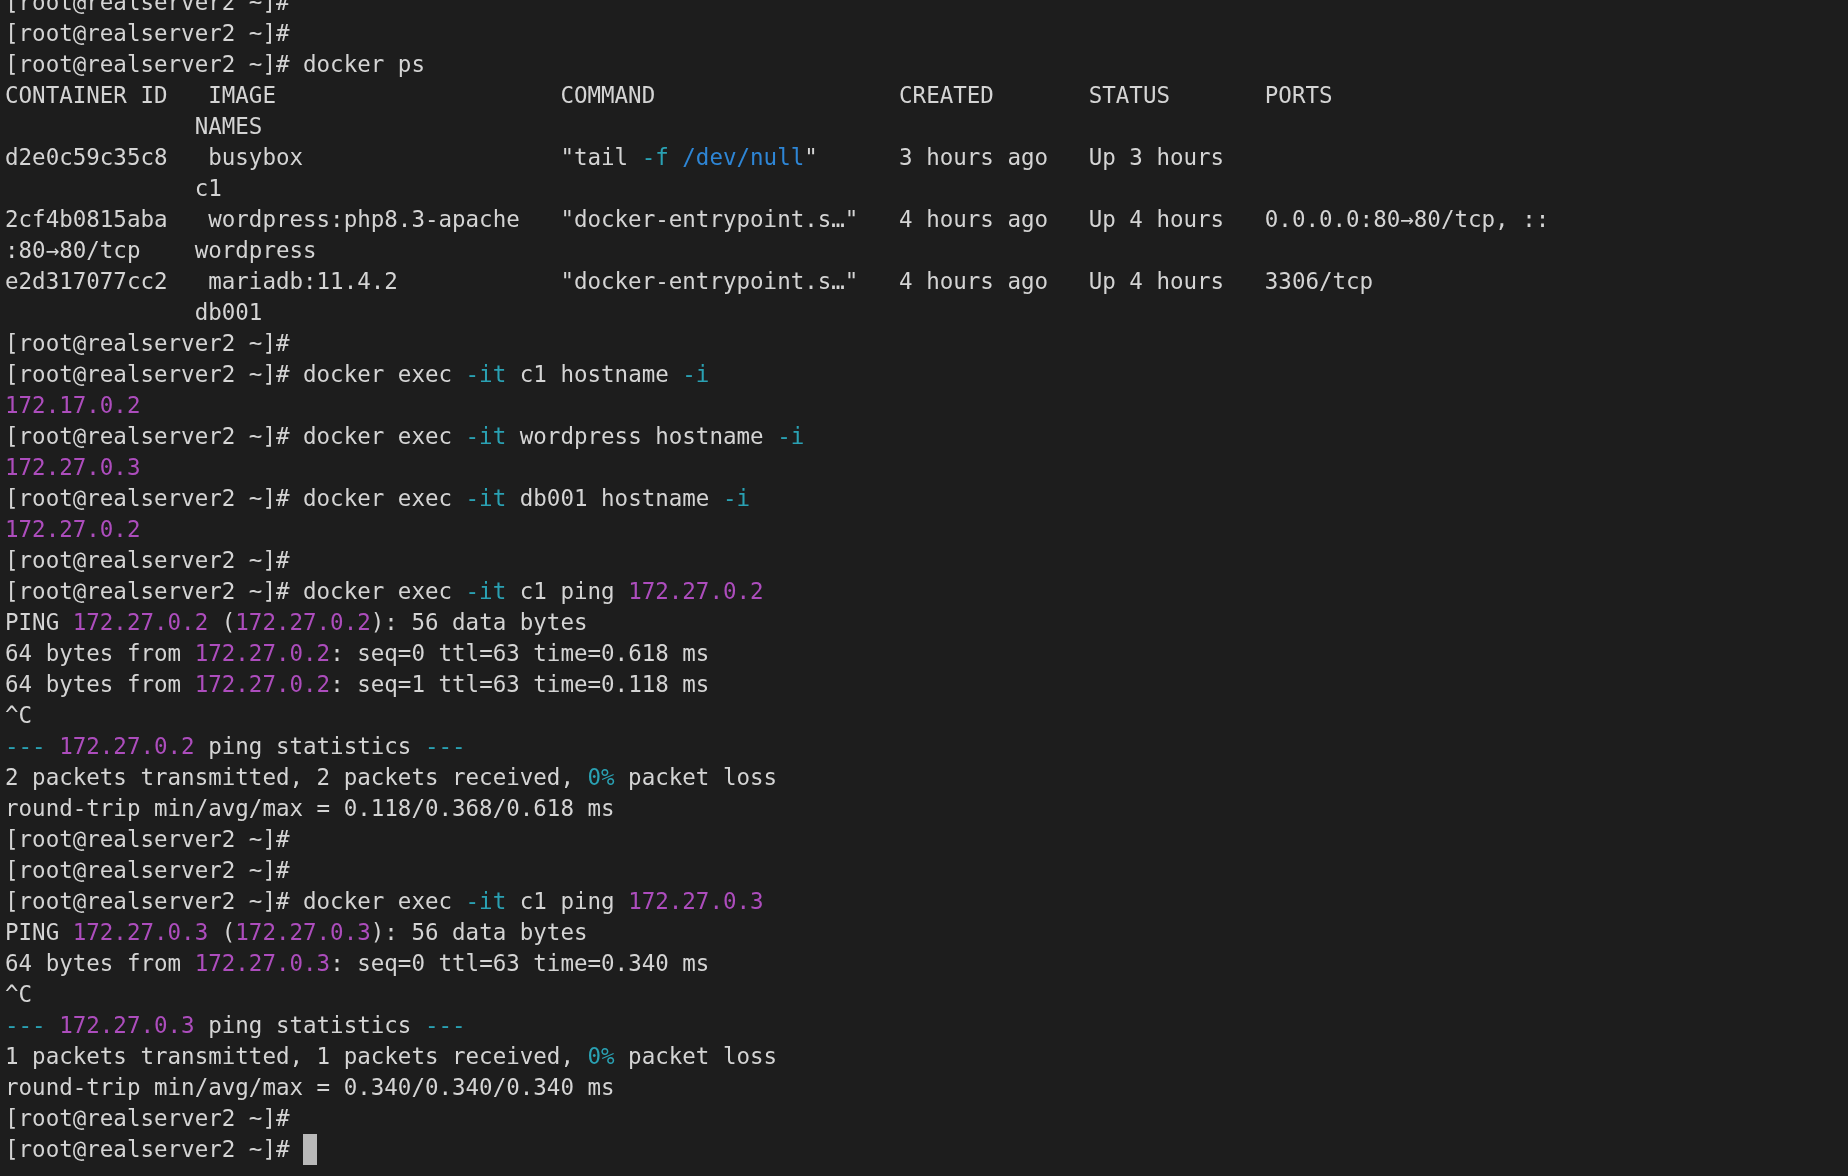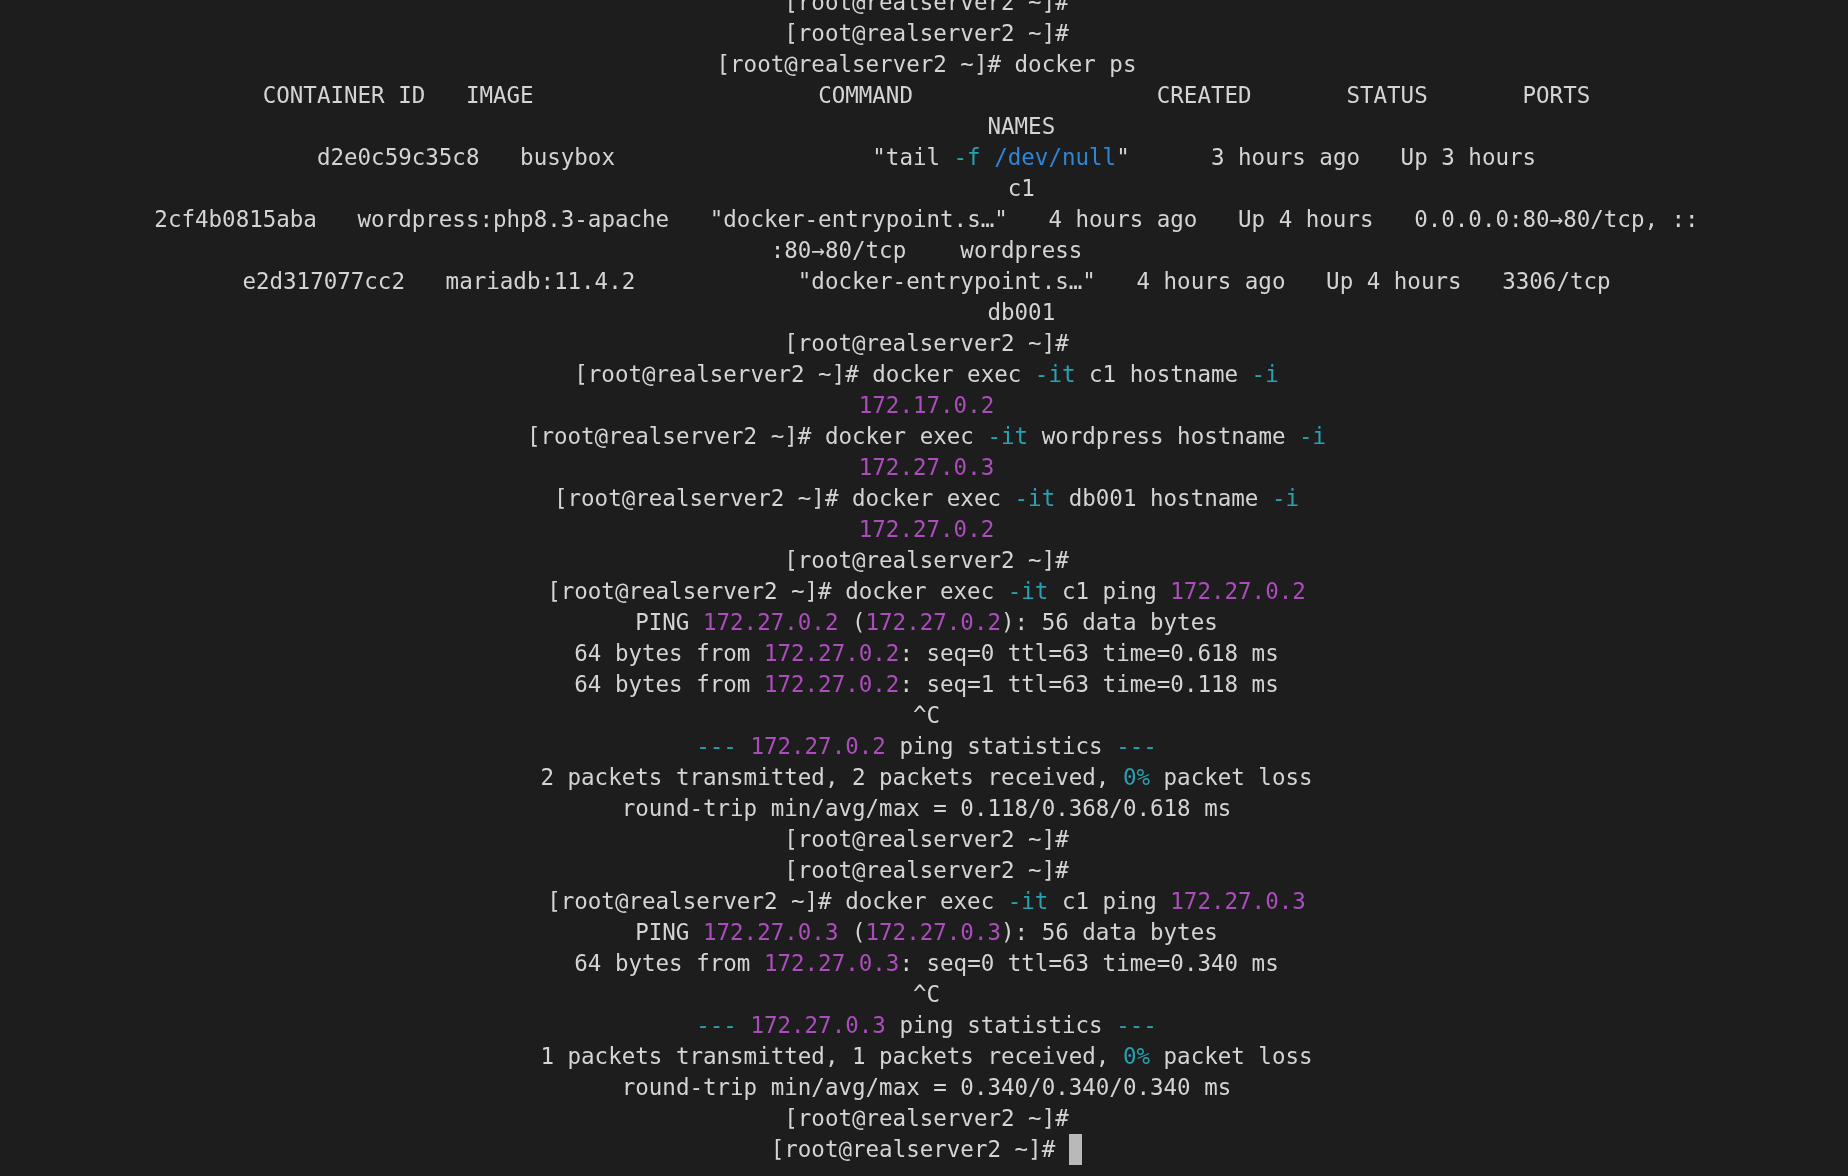--- a/index.html
+++ b/index.html
@@ -8,21 +8,20 @@
     width: 1848px;
     height: 1176px;
     background: #1d1d1d;
     overflow: hidden;
   }
   .screen {
     width: 1848px;
     height: 1176px;
     overflow: hidden;
     position: relative;
-    text-align: center;
   }
   .term {
     margin: -13px 0 0 0;
     padding: 0 0 0 5px;
     font-family: "DejaVu Sans Mono", monospace;
     font-size: 22.5px;
     line-height: 31px;
     color: #d4d4d4;
     white-space: pre;
   }

